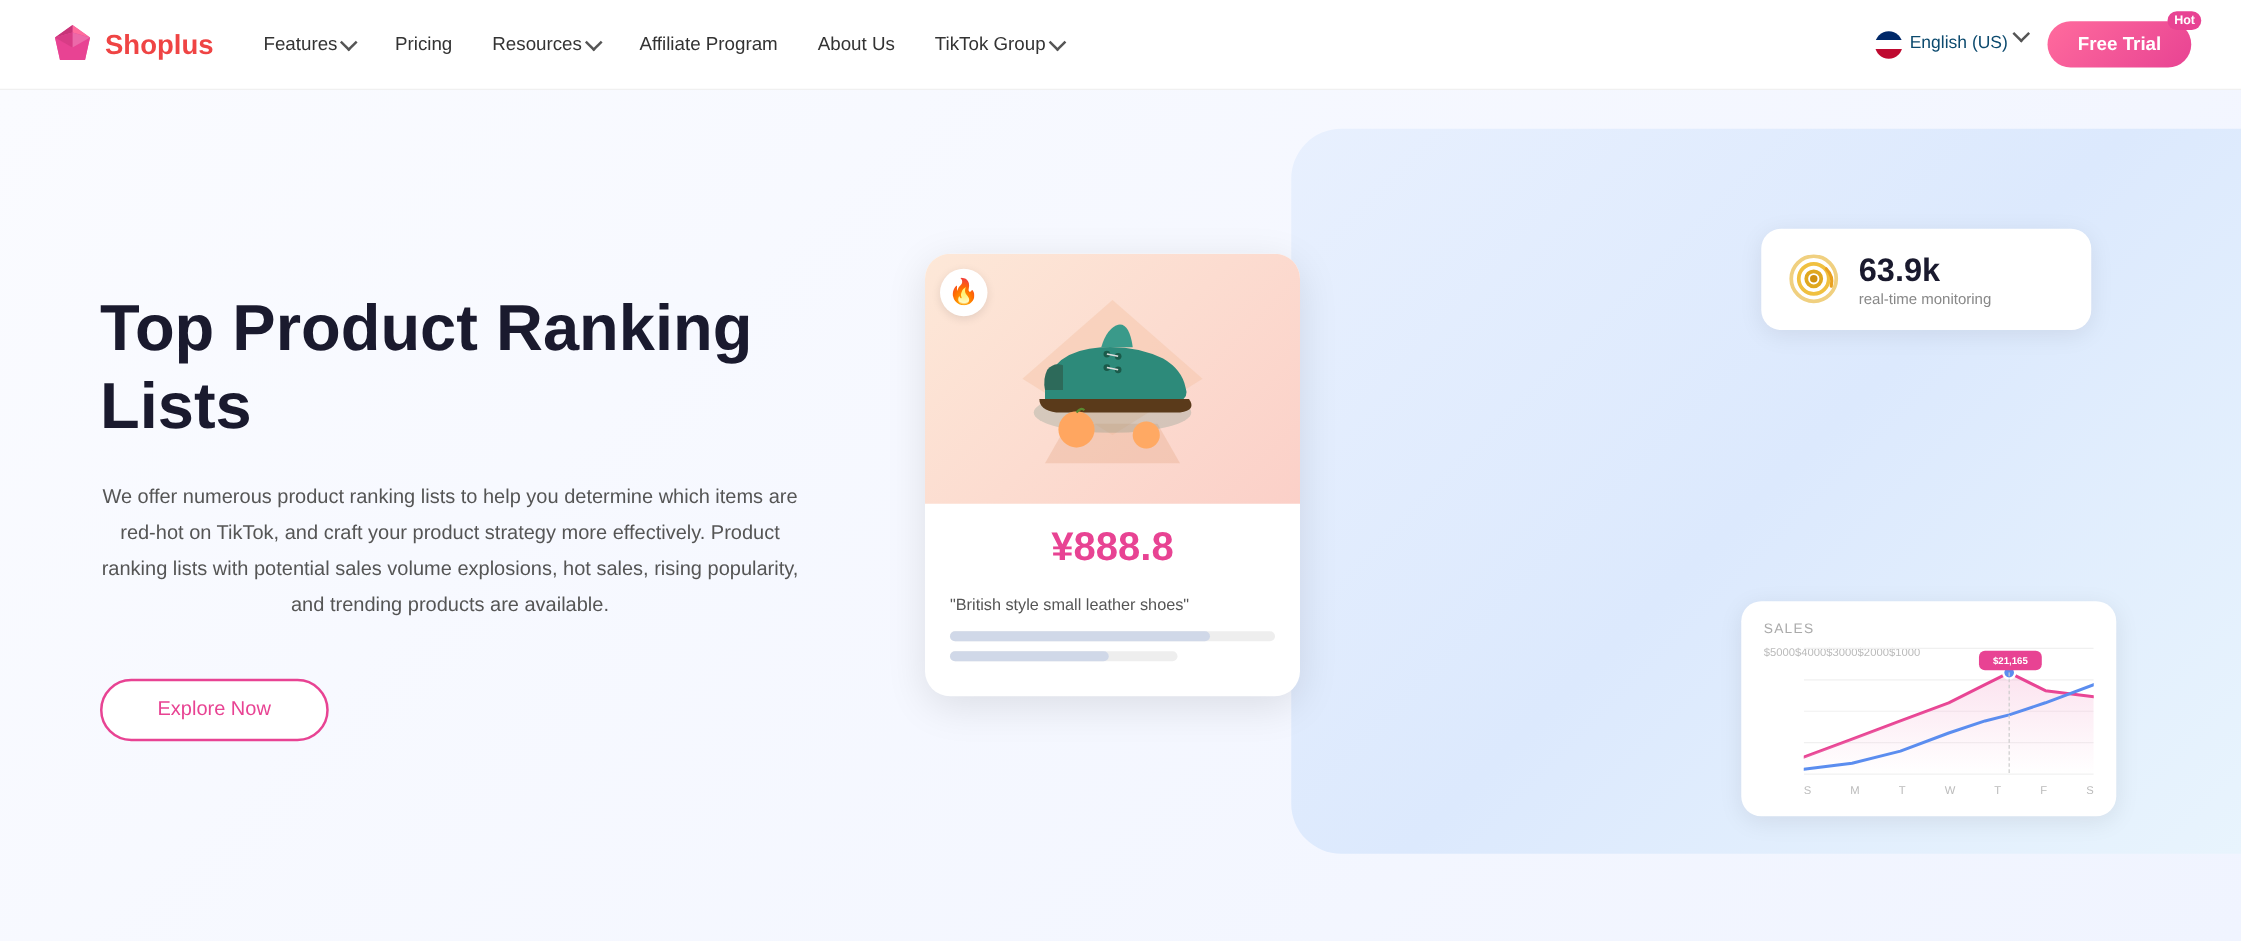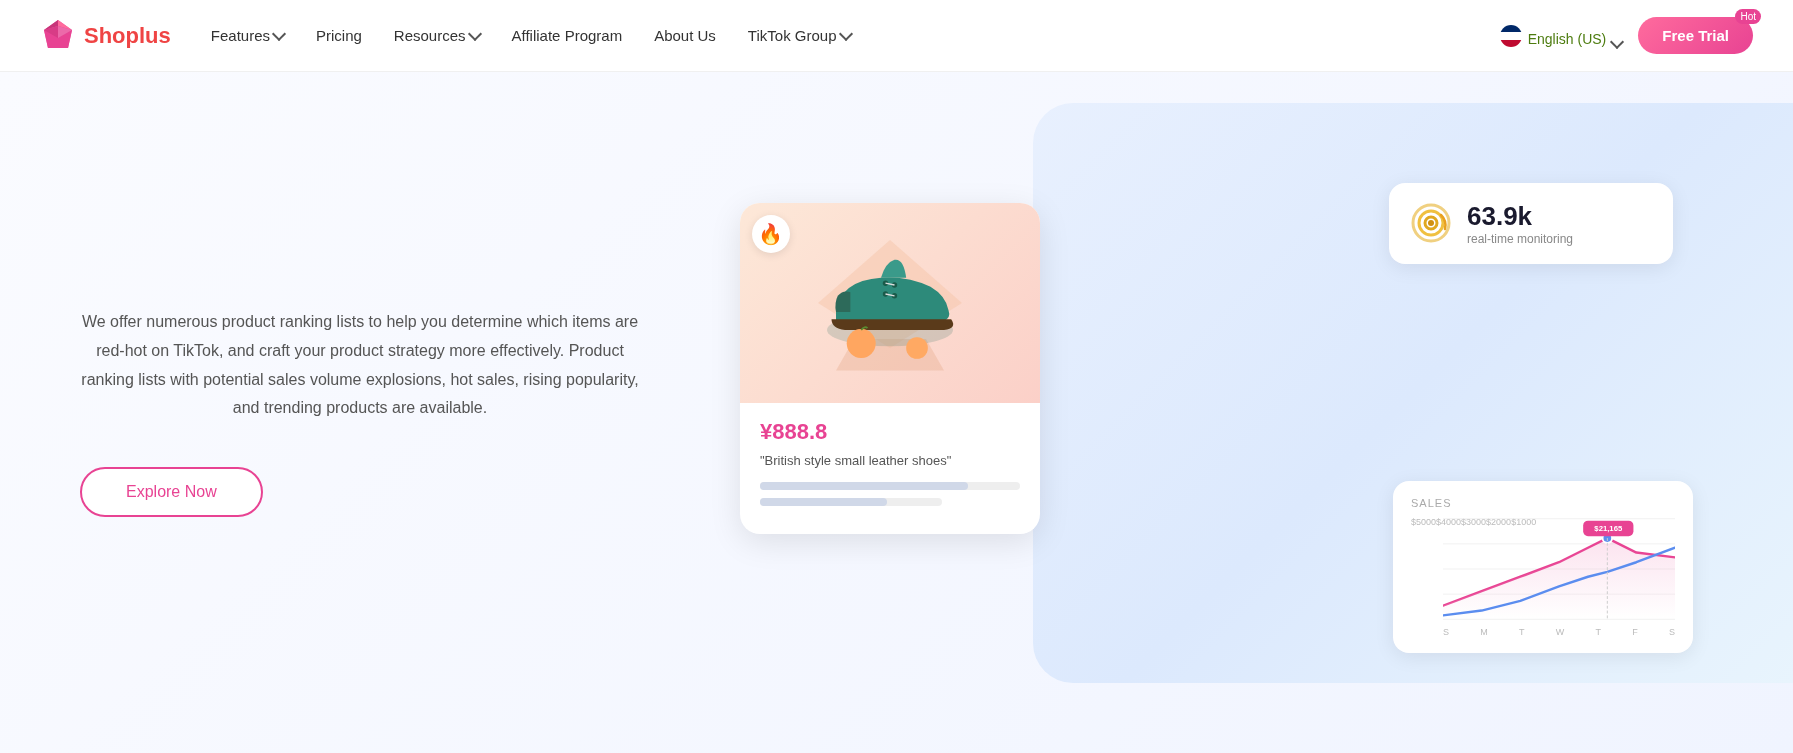--- a/index.html
+++ b/index.html
@@ -55,24 +55,24 @@
       margin-top: -3px;
       display: inline-block;
     }
     .nav-right {
       display: flex;
       align-items: center;
       gap: 16px;
     }
     .lang-selector {
       display: flex;
-      align-items: flex-end;
+      align-items: flex-start;
       gap: 6px;
       font-size: 14px;
-      color: #4d7c0f;
+      color: #0c4a6e;
       cursor: pointer;
     }
     .flag-icon {
       width: 22px;
       height: 22px;
       border-radius: 50%;
       overflow: hidden;
       background: linear-gradient(180deg, #002868 33%, #fff 33%, #fff 66%, #BF0A30 66%);
       display: inline-block;
     }
@@ -87,21 +87,21 @@
       cursor: pointer;
       position: relative;
     }
     .hot-badge {
       position: absolute;
       top: -8px;
       right: -8px;
       background: #e84393;
       color: #fff;
       font-size: 10px;
-      font-weight: 400;
+      font-weight: 700;
       padding: 2px 5px;
       border-radius: 8px;
     }
 
     
     .hero {
       display: flex;
       align-items: center;
       min-height: calc(753px - 72px);
       padding: 40px 60px 40px 80px;
@@ -199,24 +199,25 @@
     .shoe-illustration {
       width: 180px;
       height: 150px;
       position: relative;
     }
     
     .product-card-body {
       padding: 16px 20px 20px;
     }
     .product-price {
-      font-size: 22px;
+      font-size: 32px;
       font-weight: 700;
       color: #e84393;
-      margin-bottom: 8px;
+      margin-bottom: 20px;
+      text-align: center;
     }
     .product-name {
       font-size: 13px;
       color: #555;
       margin-bottom: 14px;
     }
     .product-bar {
       height: 8px;
       background: #eee;
       border-radius: 4px;
@@ -232,21 +233,21 @@
       background: #eee;
       border-radius: 4px;
       width: 70%;
     }
 
     
     .monitoring-card {
       position: absolute;
       right: 60px;
       top: 40px;
-      width: 284px;
+      width: 264px;
       background: #fff;
       border-radius: 16px;
       padding: 18px 20px;
       box-shadow: 0 4px 20px rgba(0,0,0,0.08);
       z-index: 4;
       display: flex;
       align-items: center;
       gap: 14px;
     }
     .monitor-icon {
@@ -371,20 +372,21 @@
     </div>
     <button class="free-trial-btn">
       <span>Free Trial</span>
       <span class="hot-badge">Hot</span>
     </button>
   </div>
 </nav>
 
 <section class="hero">
   <div class="hero-left">
+    <h1 class="hero-title">Top Product Ranking Lists</h1>
     <p class="hero-desc">We offer numerous product ranking lists to help you determine which items are red-hot on TikTok, and craft your product strategy more effectively. Product ranking lists with potential sales volume explosions, hot sales, rising popularity, and trending products are available.</p>
     <a class="explore-btn" href="#">Explore Now</a>
   </div>
 
   <div class="hero-right">
     <div class="illustration-bg"></div>
 
     <div class="product-card">
       <div class="product-card-header">
         <div class="fire-badge">🔥</div>

